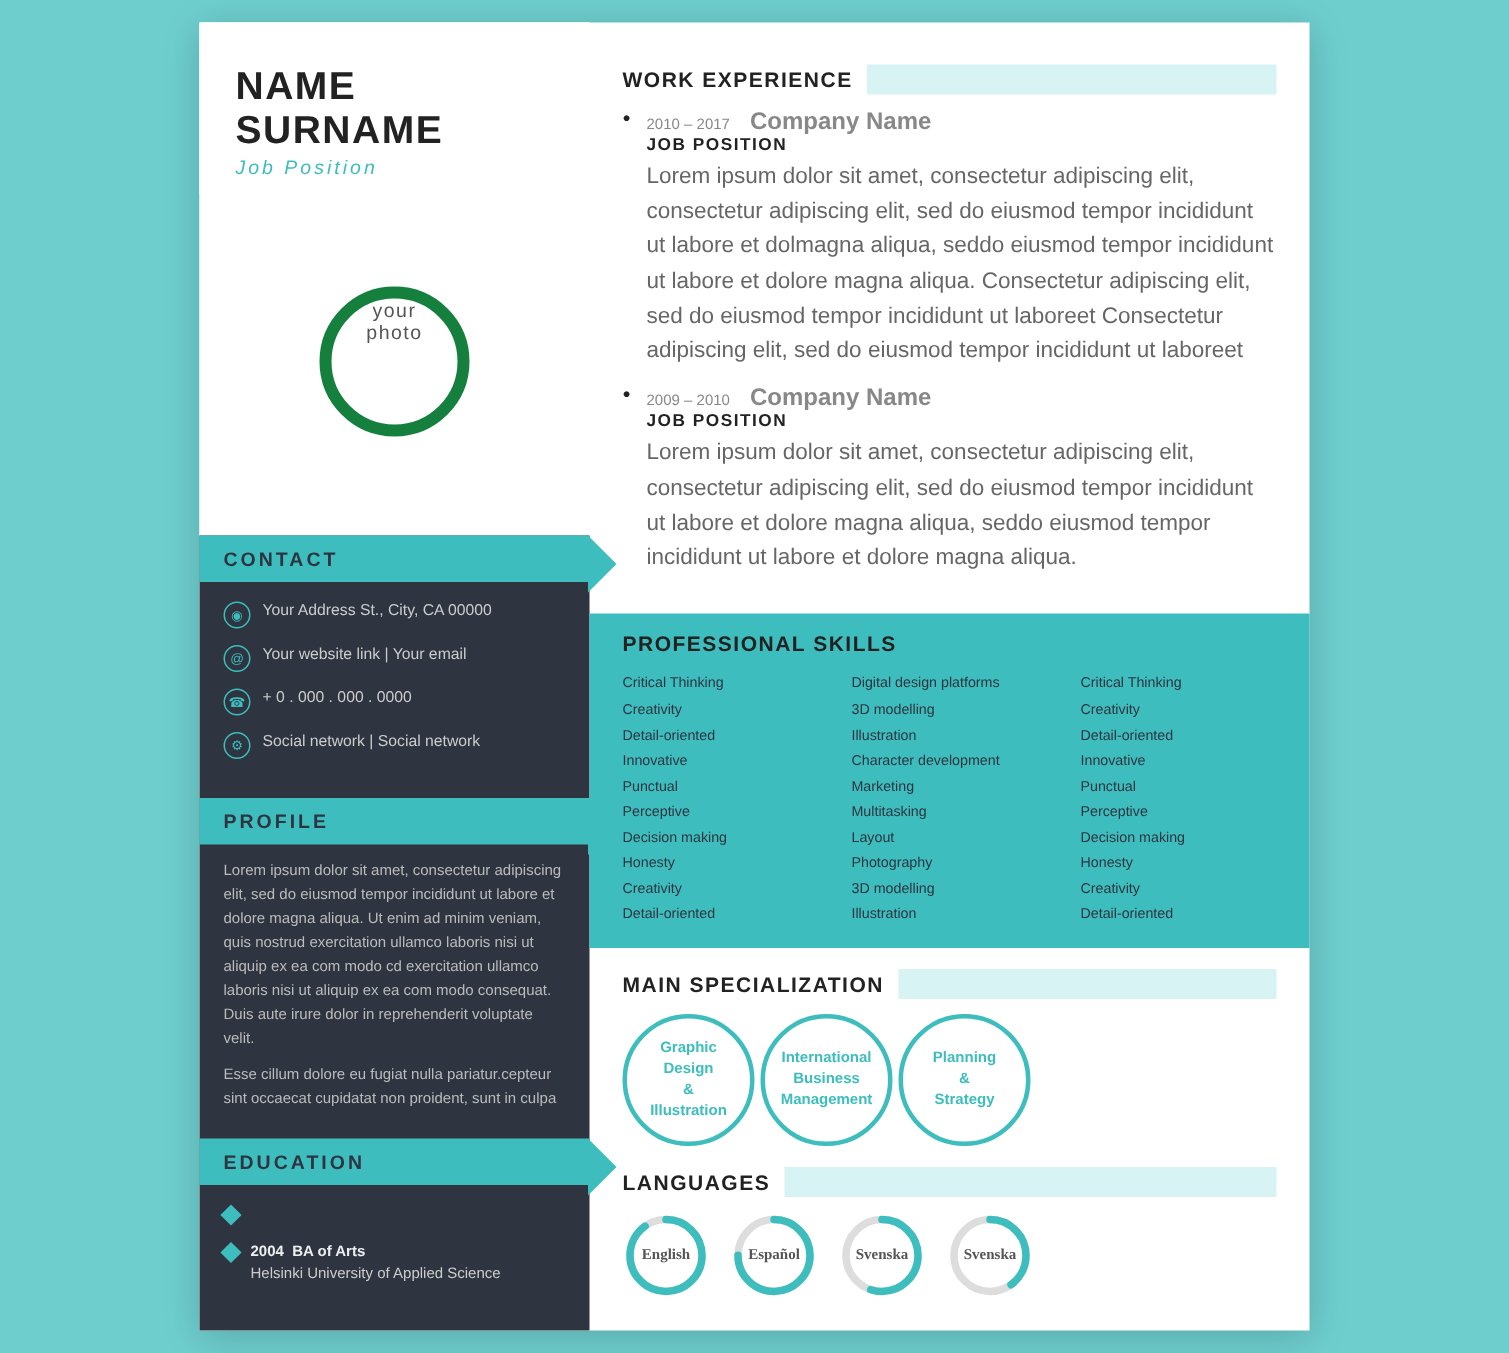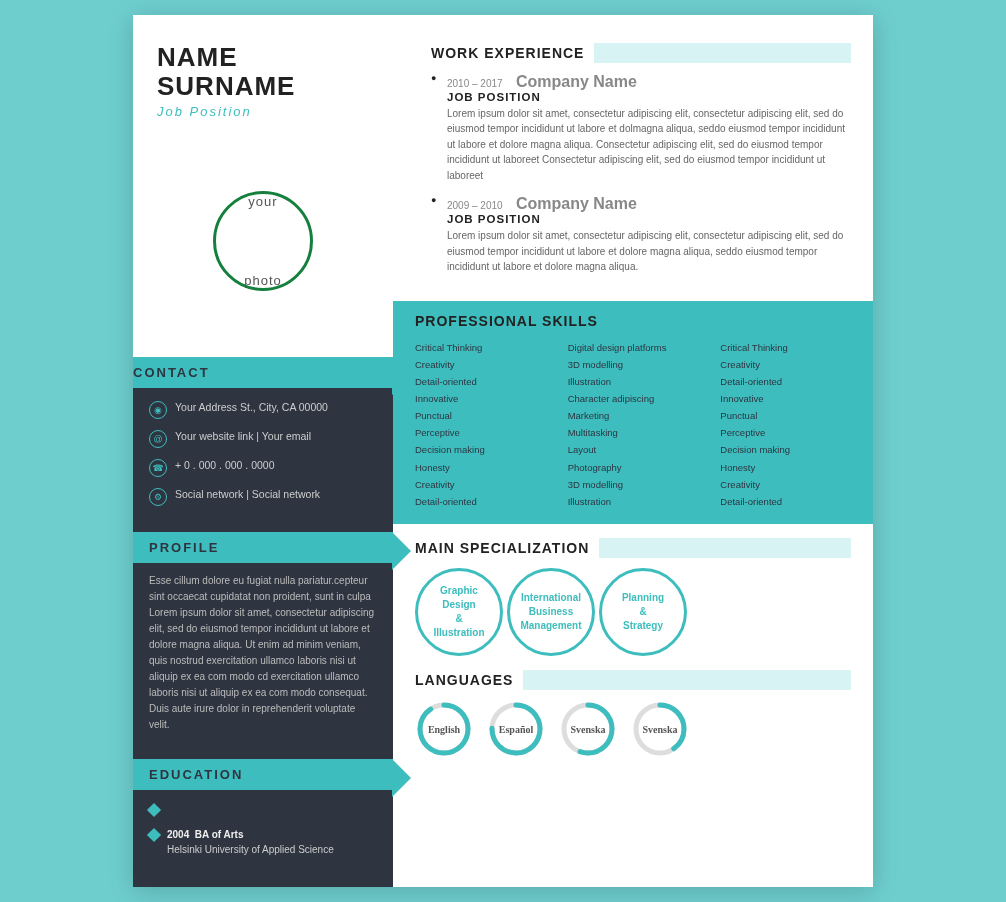--- a/index.html
+++ b/index.html
@@ -50,40 +50,40 @@
     .photo-area {
       display: flex;
       justify-content: center;
       align-items: center;
       padding: 14px 0 18px 0;
     }
     .photo-circle {
       width: 100px;
       height: 100px;
       border-radius: 50%;
-      border: 3px solid #15803d;
+      border: 8px solid #15803d;
       display: flex;
       flex-direction: column;
-      justify-content: space-between;
+      justify-content: flex-start;
       align-items: center;
       font-size: 13px;
       color: #555;
       background: white;
       letter-spacing: 1px;
     }
     
     .dark-section {
       background: #2e3541;
       color: white;
       flex: 1;
       padding: 0 0 18px 0;
     }
     .section-header-contact {
       background: #3dbdbd;
-      padding: 8px 16px 8px 0;
+      padding: 8px 16px 8px 16px;
       font-size: 13px;
       font-weight: 700;
       color: #2e3541;
       letter-spacing: 2px;
       position: relative;
       display: flex;
       align-items: center;
     }
     .section-header-contact::after {
       content: '';
@@ -196,34 +196,34 @@
     .edu-text .edu-year { font-weight: 700; color: #eee; }
     .edu-text .edu-degree { font-weight: 700; color: #eee; }
     
     .right-col {
       flex: 1;
       padding: 28px 22px 20px 22px;
       display: flex;
       flex-direction: column;
       gap: 0;
     }
-    .work-exp-section { margin-bottom: 14px; margin-left: 16px; }
+    .work-exp-section { margin-bottom: 14px; }
     .work-item { margin-bottom: 12px; padding-left: 16px; position: relative; }
     .work-item::before {
       content: '●';
       position: absolute;
       left: 0;
       top: 0;
       color: #222;
       font-size: 9px;
     }
     .work-year { font-size: 10px; color: #888; }
     .work-company { font-size: 16px; color: #888; font-weight: 600; }
     .work-title { font-size: 11.5px; font-weight: 700; color: #222; letter-spacing: 1px; text-transform: uppercase; }
-    .work-desc { font-size: 10px; color: #666; line-height: 1.55; margin-top: 3px; }
+    .work-desc { font-size: 15px; color: #666; line-height: 1.55; margin-top: 3px; }
     
     .skills-section {
       background: #3dbdbd;
       margin: 0 -22px;
       padding: 12px 22px 14px 22px;
       margin-bottom: 14px;
     }
     .skills-title {
       font-size: 14px;
       font-weight: 700;
@@ -344,22 +344,22 @@
         <div class="contact-item">
           <div class="contact-icon">⚙</div>
           <div class="contact-text">Social network  |  Social network</div>
         </div>
       </div>
 
       <div class="section-header-profile">
         <span>PROFILE</span>
       </div>
       <div class="profile-text">
+        <p style="margin-bottom:8px;">Lorem ipsum dolor sit amet, consectetur adipiscing elit, sed do eiusmod tempor incididunt ut labore et dolore magna aliqua. Ut enim ad minim veniam, quis nostrud exercitation ullamco laboris nisi ut aliquip ex ea com modo cd exercitation ullamco laboris nisi ut aliquip ex ea com modo consequat. Duis aute irure dolor in reprehenderit voluptate velit.</p>
         <p>Esse cillum dolore eu fugiat nulla pariatur.cepteur sint occaecat cupidatat non proident, sunt in culpa</p>
-        <p style="margin-bottom:8px;">Lorem ipsum dolor sit amet, consectetur adipiscing elit, sed do eiusmod tempor incididunt ut labore et dolore magna aliqua. Ut enim ad minim veniam, quis nostrud exercitation ullamco laboris nisi ut aliquip ex ea com modo cd exercitation ullamco laboris nisi ut aliquip ex ea com modo consequat. Duis aute irure dolor in reprehenderit voluptate velit.</p>
       </div>
 
       <div class="section-header-education">
         <span>EDUCATION</span>
       </div>
       <div class="education-items">
         <div class="education-item">
           <div class="edu-diamond"></div>
         </div>
         <div class="education-item">
@@ -411,21 +411,21 @@
             <div>Perceptive</div>
             <div>Decision making</div>
             <div>Honesty</div>
             <div>Creativity</div>
             <div>Detail-oriented</div>
           </div>
         <div class="skills-col" id="skills-col-2">
             <div>Digital design platforms</div>
             <div>3D modelling</div>
             <div>Illustration</div>
-            <div>Character adipiscing</div>
+            <div>Character development</div>
             <div>Marketing</div>
             <div>Multitasking</div>
             <div>Layout</div>
             <div>Photography</div>
             <div>3D modelling</div>
             <div>Illustration</div>
           </div>
         <div class="skills-col" id="skills-col-3">
             <div>Critical Thinking</div>
             <div>Creativity</div>

